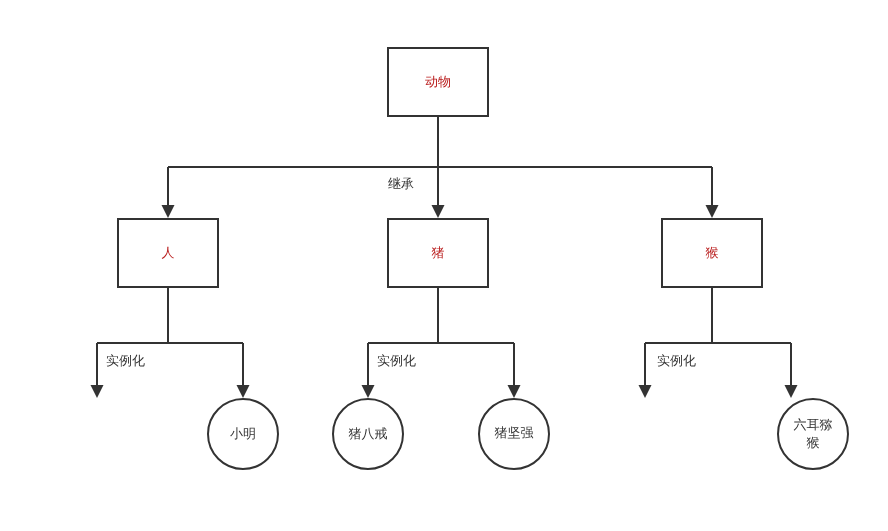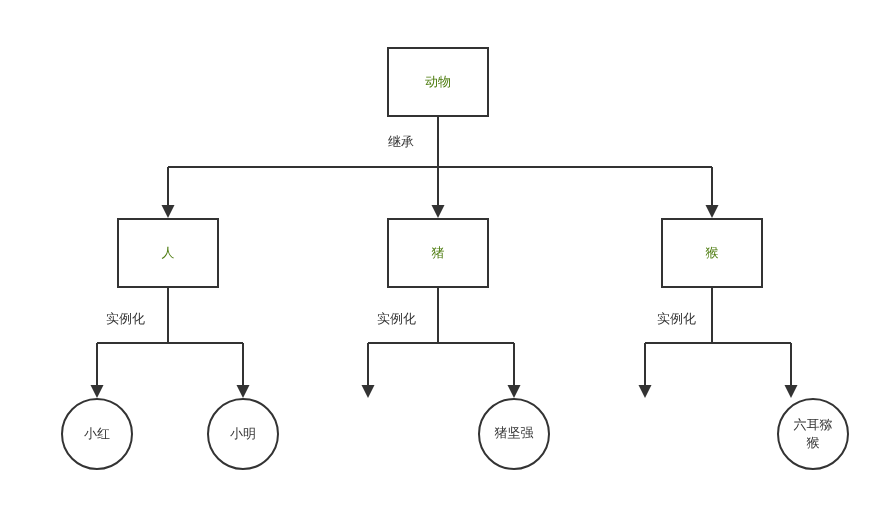--- a/index.html
+++ b/index.html
@@ -27,21 +27,21 @@
     position: absolute;
     box-sizing: border-box;
     width: 102px;
     height: 70px;
     border: 2px solid #333333;
     background: #ffffff;
     display: flex;
     align-items: center;
     justify-content: center;
     font-size: 13px;
-    color: #4d7c0f;
+    color: #b91c1c;
   }
   .node-circle {
     position: absolute;
     box-sizing: border-box;
     width: 72px;
     height: 72px;
     border: 2px solid #333333;
     border-radius: 50%;
     background: #ffffff;
     display: flex;
@@ -56,20 +56,21 @@
     width: 50px;
     line-height: 1.35;
     text-align: center;
   }
   .edge-label {
     position: absolute;
     font-size: 13px;
     color: #333333;
     white-space: nowrap;
     line-height: 1;
+    margin-top: 42px;
   }
 </style>
 </head>
 <body>
 
 <div class="canvas">
 
   <svg class="edge-layer" viewBox="0 0 888 531" xmlns="http://www.w3.org/2000/svg">
     <g stroke="#333333" stroke-width="2" fill="none">
 
@@ -126,25 +127,25 @@
   <div class="node-box" style="left:117px; top:218px;">
     <span>人</span>
   </div>
   <div class="node-box" style="left:387px; top:218px;">
     <span>猪</span>
   </div>
   <div class="node-box" style="left:661px; top:218px;">
     <span>猴</span>
   </div>
 
-  <div class="node-circle" style="left:61px; top:398px;">
-    <span class="circle-label">小红</span>
-  </div>
   <div class="node-circle" style="left:207px; top:398px;">
     <span class="circle-label">小明</span>
+  </div>
+  <div class="node-circle" style="left:332px; top:398px;">
+    <span class="circle-label">猪八戒</span>
   </div>
   <div class="node-circle" style="left:478px; top:398px;font-family:Liberation Mono, monospace;">
     <span class="circle-label">猪坚强</span>
   </div>
   <div class="node-circle" style="left:777px; top:398px;">
     <span class="circle-label">六耳猕猴</span>
   </div>
 
 </div>
 

